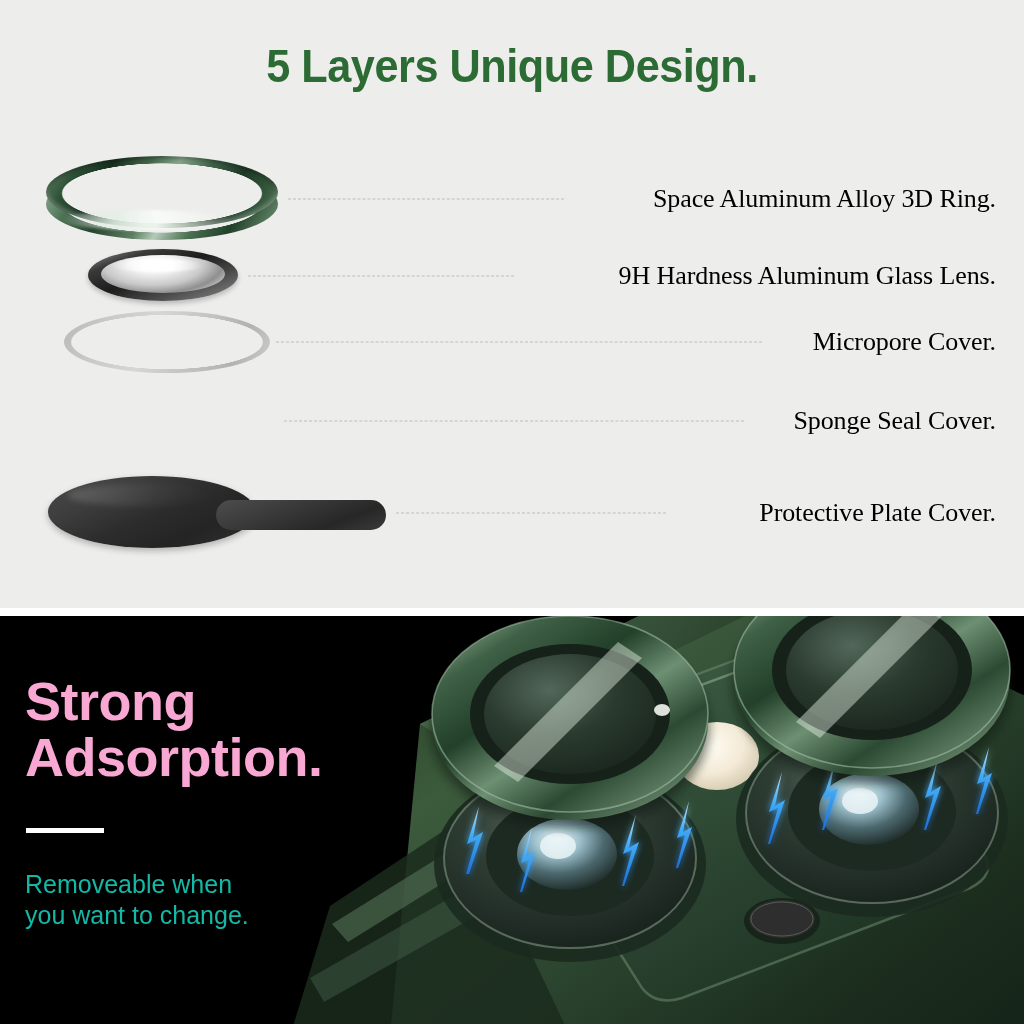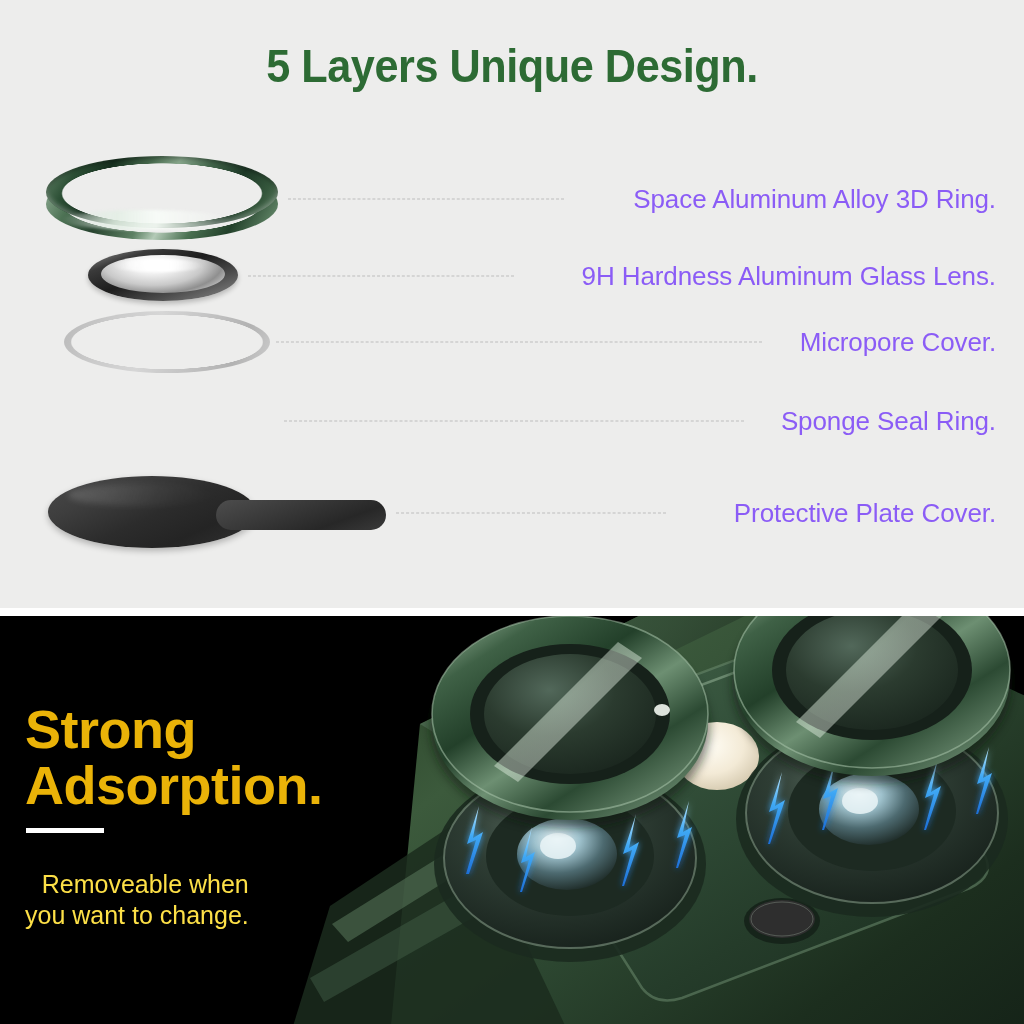--- a/index.html
+++ b/index.html
@@ -46,23 +46,23 @@
     position: absolute;
     left: 0;
     width: 1024px;
     height: 0;
   }
   .layer-label {
     position: absolute;
     right: 28px;
     transform: translateY(-50%);
     font-size: 26px;
-    color: #8b5cf6;
+    color: #000000;
     white-space: nowrap;
-    font-family: Liberation Sans, sans-serif;
+    font-family: Liberation Serif, serif;
     letter-spacing: -0.1px;
   }
   .leader {
     position: absolute;
     height: 0;
     border-top: 1px dashed #bdbdbd;
     transform: translateY(-50%);
   }
 
   .art {
@@ -211,42 +211,40 @@
     width: 1024px;
     height: 408px;
     background: #000000;
     overflow: hidden;
   }
   .strong-title {
     position: absolute;
     left: 25px; top: 57px;
     font-size: 54px;
     font-weight: bold;
-    color: #eab308;
+    color: #f9a8d4;
     line-height: 1.04;
     letter-spacing: -0.5px;
     white-space: pre-line;
     font-family: "Liberation Sans", sans-serif;
-    margin-top: 28px;
   }
   .rule {
     position: absolute;
     left: 26px; top: 212px;
     width: 78px; height: 5px;
     background: #ffffff;
   }
   .sub-text {
     position: absolute;
     left: 25px; top: 253px;
     font-size: 25px;
-    color: #fde047;
+    color: #14b8a6;
     line-height: 1.22;
     white-space: pre-line;
     font-family: "Liberation Sans", sans-serif;
-    text-align: right;
   }
   .phone-svg {
     position: absolute;
     left: 270px; top: -10px;
   }
 </style>
 </head>
 <body>
 
 <div class="page">
@@ -289,21 +287,21 @@
       <div class="layer-label">Micropore Cover.</div>
     </div>
 
     <div class="layer-row" style="top:421px">
       <div class="art" style="left:50px; top:0px">
         <div class="sponge-ring">
             <div class="o"></div>
           </div>
       </div>
       <div class="leader" style="left:284px; top:0px; width:460px"></div>
-      <div class="layer-label">Sponge Seal Ring.</div>
+      <div class="layer-label">Sponge Seal Cover.</div>
     </div>
 
     <div class="layer-row" style="top:513px">
       <div class="art" style="left:48px; top:0px">
         <div class="plate">
           <div class="disc"></div>
           <div class="tab"></div>
           <div class="sheen"></div>
         </div>
       </div>

